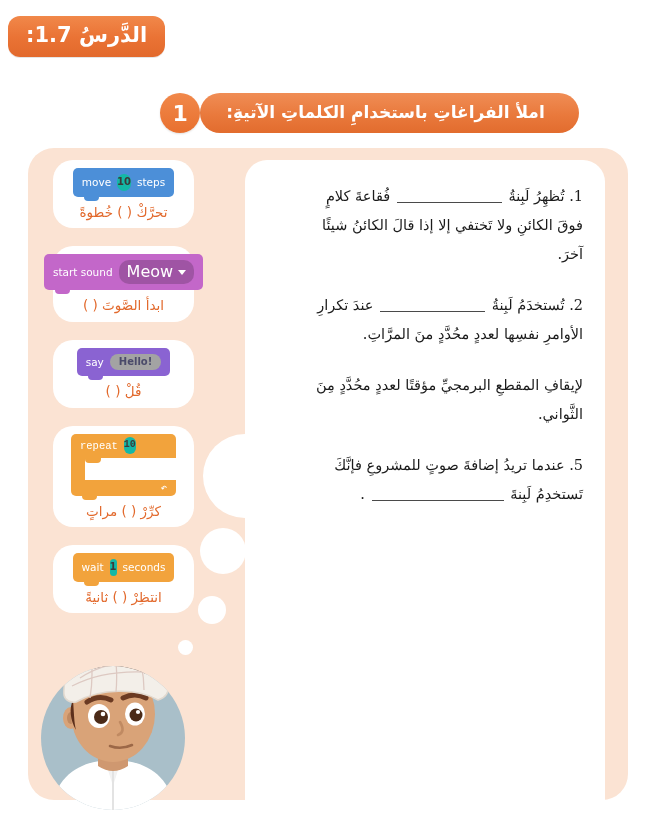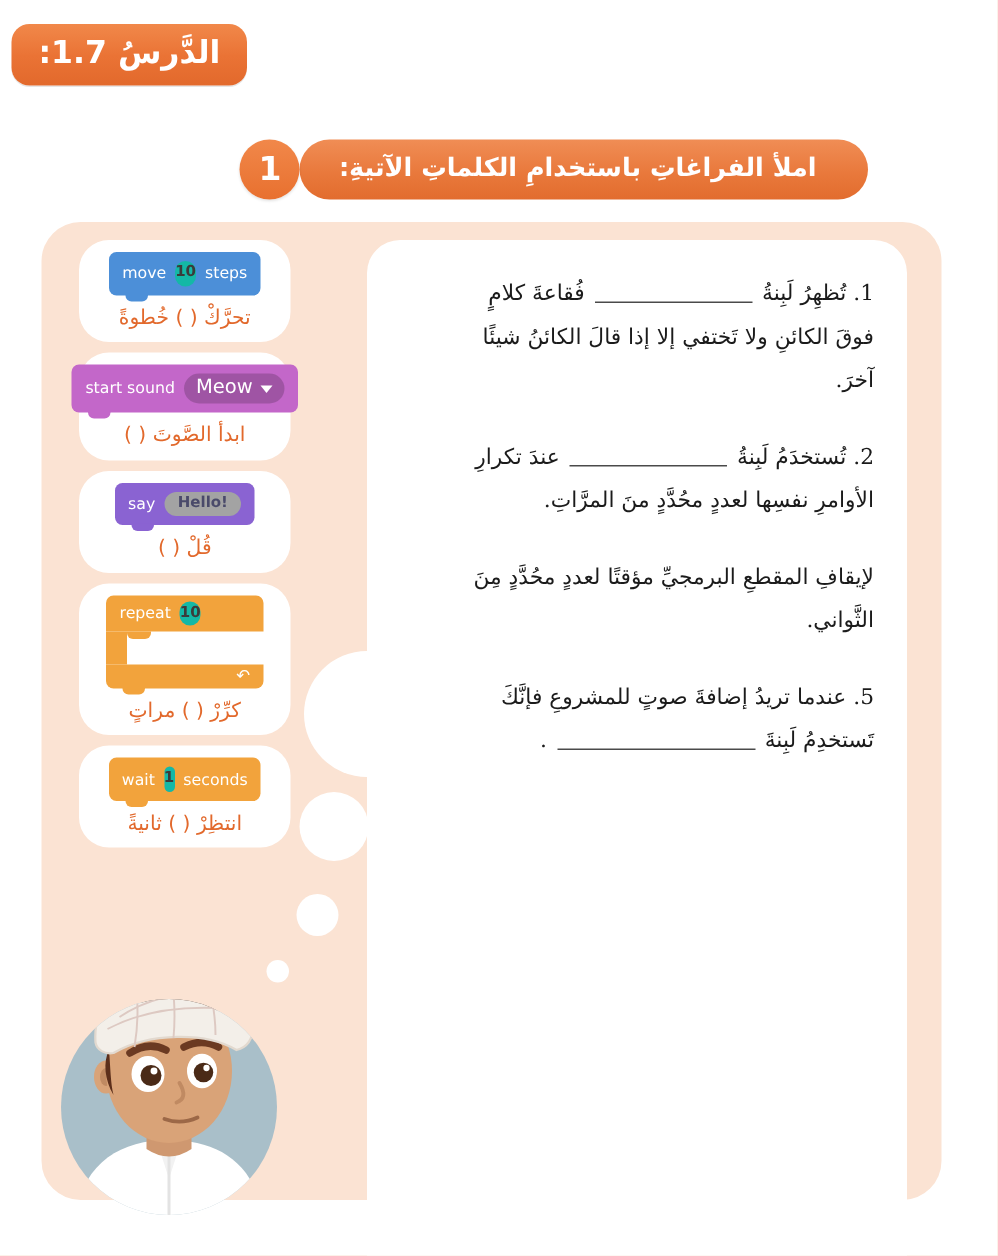--- a/index.html
+++ b/index.html
@@ -132,21 +132,21 @@
 
   
   .blocks-col {
     position: absolute;
     top: 160px;
     left: 46px;
     width: 155px;
     display: flex;
     flex-direction: column;
     align-items: center;
-    gap: 7px;
+    gap: 18px;
     direction: ltr;
   }
   .block-card {
     background: #ffffff;
     border-radius: 20px;
     width: 141px;
     padding: 8px 0 7px 0;
     display: flex;
     flex-direction: column;
     align-items: center;
@@ -196,41 +196,42 @@
     border-radius: 10px;
     font-size: 10px;
     font-weight: bold;
     padding: 2px 9px;
     line-height: 1.25;
   }
   .oval-dark {
     background: rgba(0,0,0,0.18);
     color: #ffffff;
     border-radius: 10px;
-    font-size: 13px;
+    font-size: 16px;
     padding: 2px 8px;
     display: inline-flex;
     align-items: center;
     gap: 5px;
     line-height: 1.25;
   }
   .caret {
     display: inline-block;
     width: 0; height: 0;
     border-left: 4px solid transparent;
     border-right: 4px solid transparent;
     border-top: 5px solid #ffffff;
   }
 
   
   .repeat-wrap {
     position: relative;
     width: 105px;
     height: 62px;
     direction: ltr;
+    font-family: Liberation Mono, monospace;
   }
   .repeat-top {
     position: absolute;
     top: 0; left: 0;
     width: 105px;
     height: 24px;
     background: #f2a33c;
     border-radius: 5px 5px 0 0;
     display: flex;
     align-items: center;

